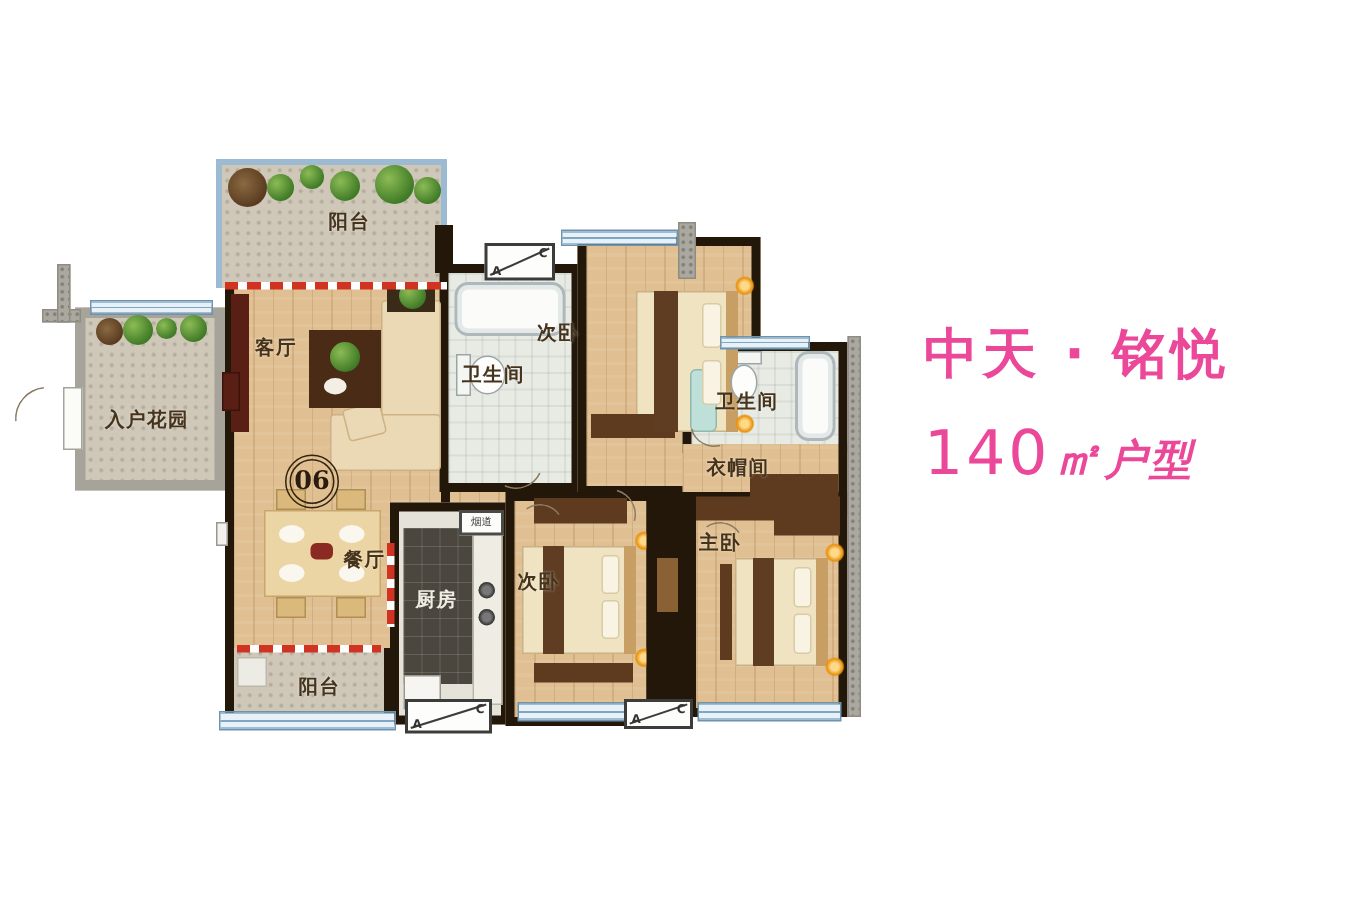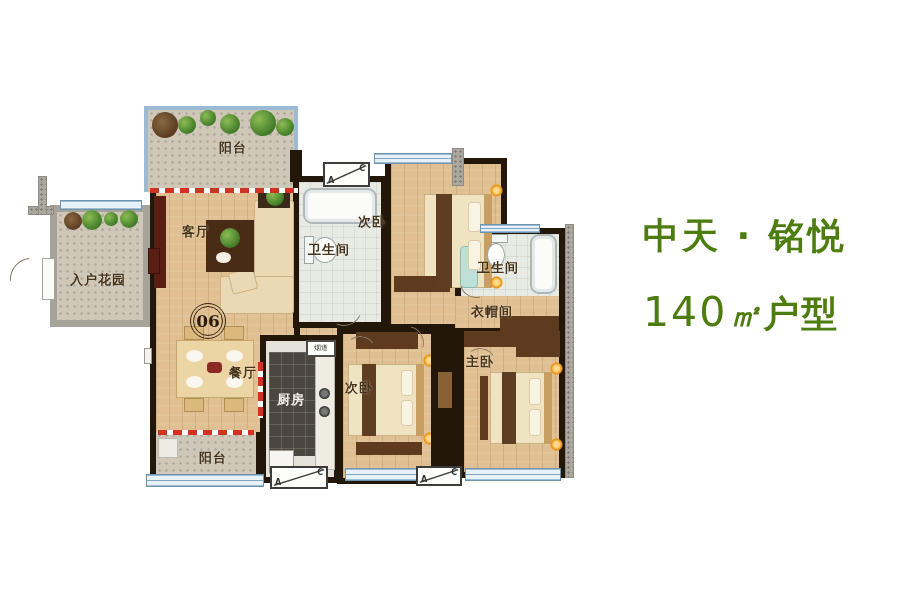--- a/index.html
+++ b/index.html
@@ -47,26 +47,26 @@
   .burner{width:11px;height:11px;border-radius:50%;background:radial-gradient(circle,#777 0 35%,#2d2d2a 70%);z-index:7;}
   .ac{background:#fdfdfb;border:2px solid #3c3c3a;z-index:25;}
   .ac svg{position:absolute;left:0;top:0;width:100%;height:100%;}
   .ac .la{position:absolute;left:3px;bottom:0px;font-size:8px;font-weight:700;color:#333;line-height:8px;}
   .ac .lc{position:absolute;right:3px;top:1px;font-size:8px;font-weight:700;color:#333;line-height:8px;}
   .arc{border:1.6px solid transparent;border-left-color:#8b7a64;border-radius:50%;z-index:20;}
   #badge{position:absolute;left:162px;top:203px;width:34px;height:34px;border-radius:50%;
     border:1.5px solid #33240f;z-index:30;display:flex;align-items:center;justify-content:center;}
   #badge .inner{position:absolute;inset:2px;border:1px solid #33240f;border-radius:50%;}
   #badge .num{font-family:"DejaVu Serif","Liberation Serif",serif;font-size:17px;font-weight:700;color:#2b1c0e;}
-  #title{position:absolute;left:643px;top:212px;color:#4d7c0f;}
+  #title{position:absolute;left:616px;top:212px;color:#ec4899;}
   #title .line1{font-size:36px;font-weight:700;letter-spacing:3px;}
-  #title .line2{margin-top:27px;display:flex;align-items:baseline;}
+  #title .line2{margin-top:17px;display:flex;align-items:baseline;}
   #title .num{font-size:41px;font-weight:400;letter-spacing:2px;}
   #title .unit{font-family:"DejaVu Serif","Liberation Serif",serif;font-style:italic;font-weight:700;font-size:31px;margin:0 3px 0 2px;}
-  #title .suf{font-size:36px;font-weight:700;letter-spacing:2px;}
+  #title .suf{font-size:28px;font-weight:700;letter-spacing:2px;font-style:italic;}
 </style>
 </head>
 <body>
 
 <div id="stage">
   <div id="plan">
 
     <div class="abs wood" style="left:265px;top:180px;width:170px;height:64px;"></div>
 
     <div class="abs stone" style="left:116px;top:6px;width:154px;height:86px;border:4px solid #9cbad2;border-bottom:none;"></div>
@@ -217,21 +217,21 @@
       <span class="la">A</span>
       <span class="lc">C</span>
     </div>
 
     <div id="badge">
       <div class="inner"></div>
       <span class="num">06</span>
     </div>
 
     <div class="label" style="left:205px;top:48px;">阳台</div>
-    <div class="label" style="left:168px;top:132px;">客厅</div>
+    <div class="label" style="left:156px;top:132px;">客厅</div>
     <div class="label" style="left:70px;top:180px;">入户花园</div>
     <div class="label" style="left:301px;top:150px;">卫生间</div>
     <div class="label" style="left:344px;top:122px;">次卧</div>
     <div class="label" style="left:470px;top:168px;">卫生间</div>
     <div class="label" style="left:464px;top:212px;">衣帽间</div>
     <div class="label" style="left:215px;top:273px;">餐厅</div>
     <div class="label light" style="left:263px;top:300px;">厨房</div>
     <div class="label" style="left:331px;top:288px;">次卧</div>
     <div class="label" style="left:452px;top:262px;">主卧</div>
     <div class="label" style="left:185px;top:358px;">阳台</div>

